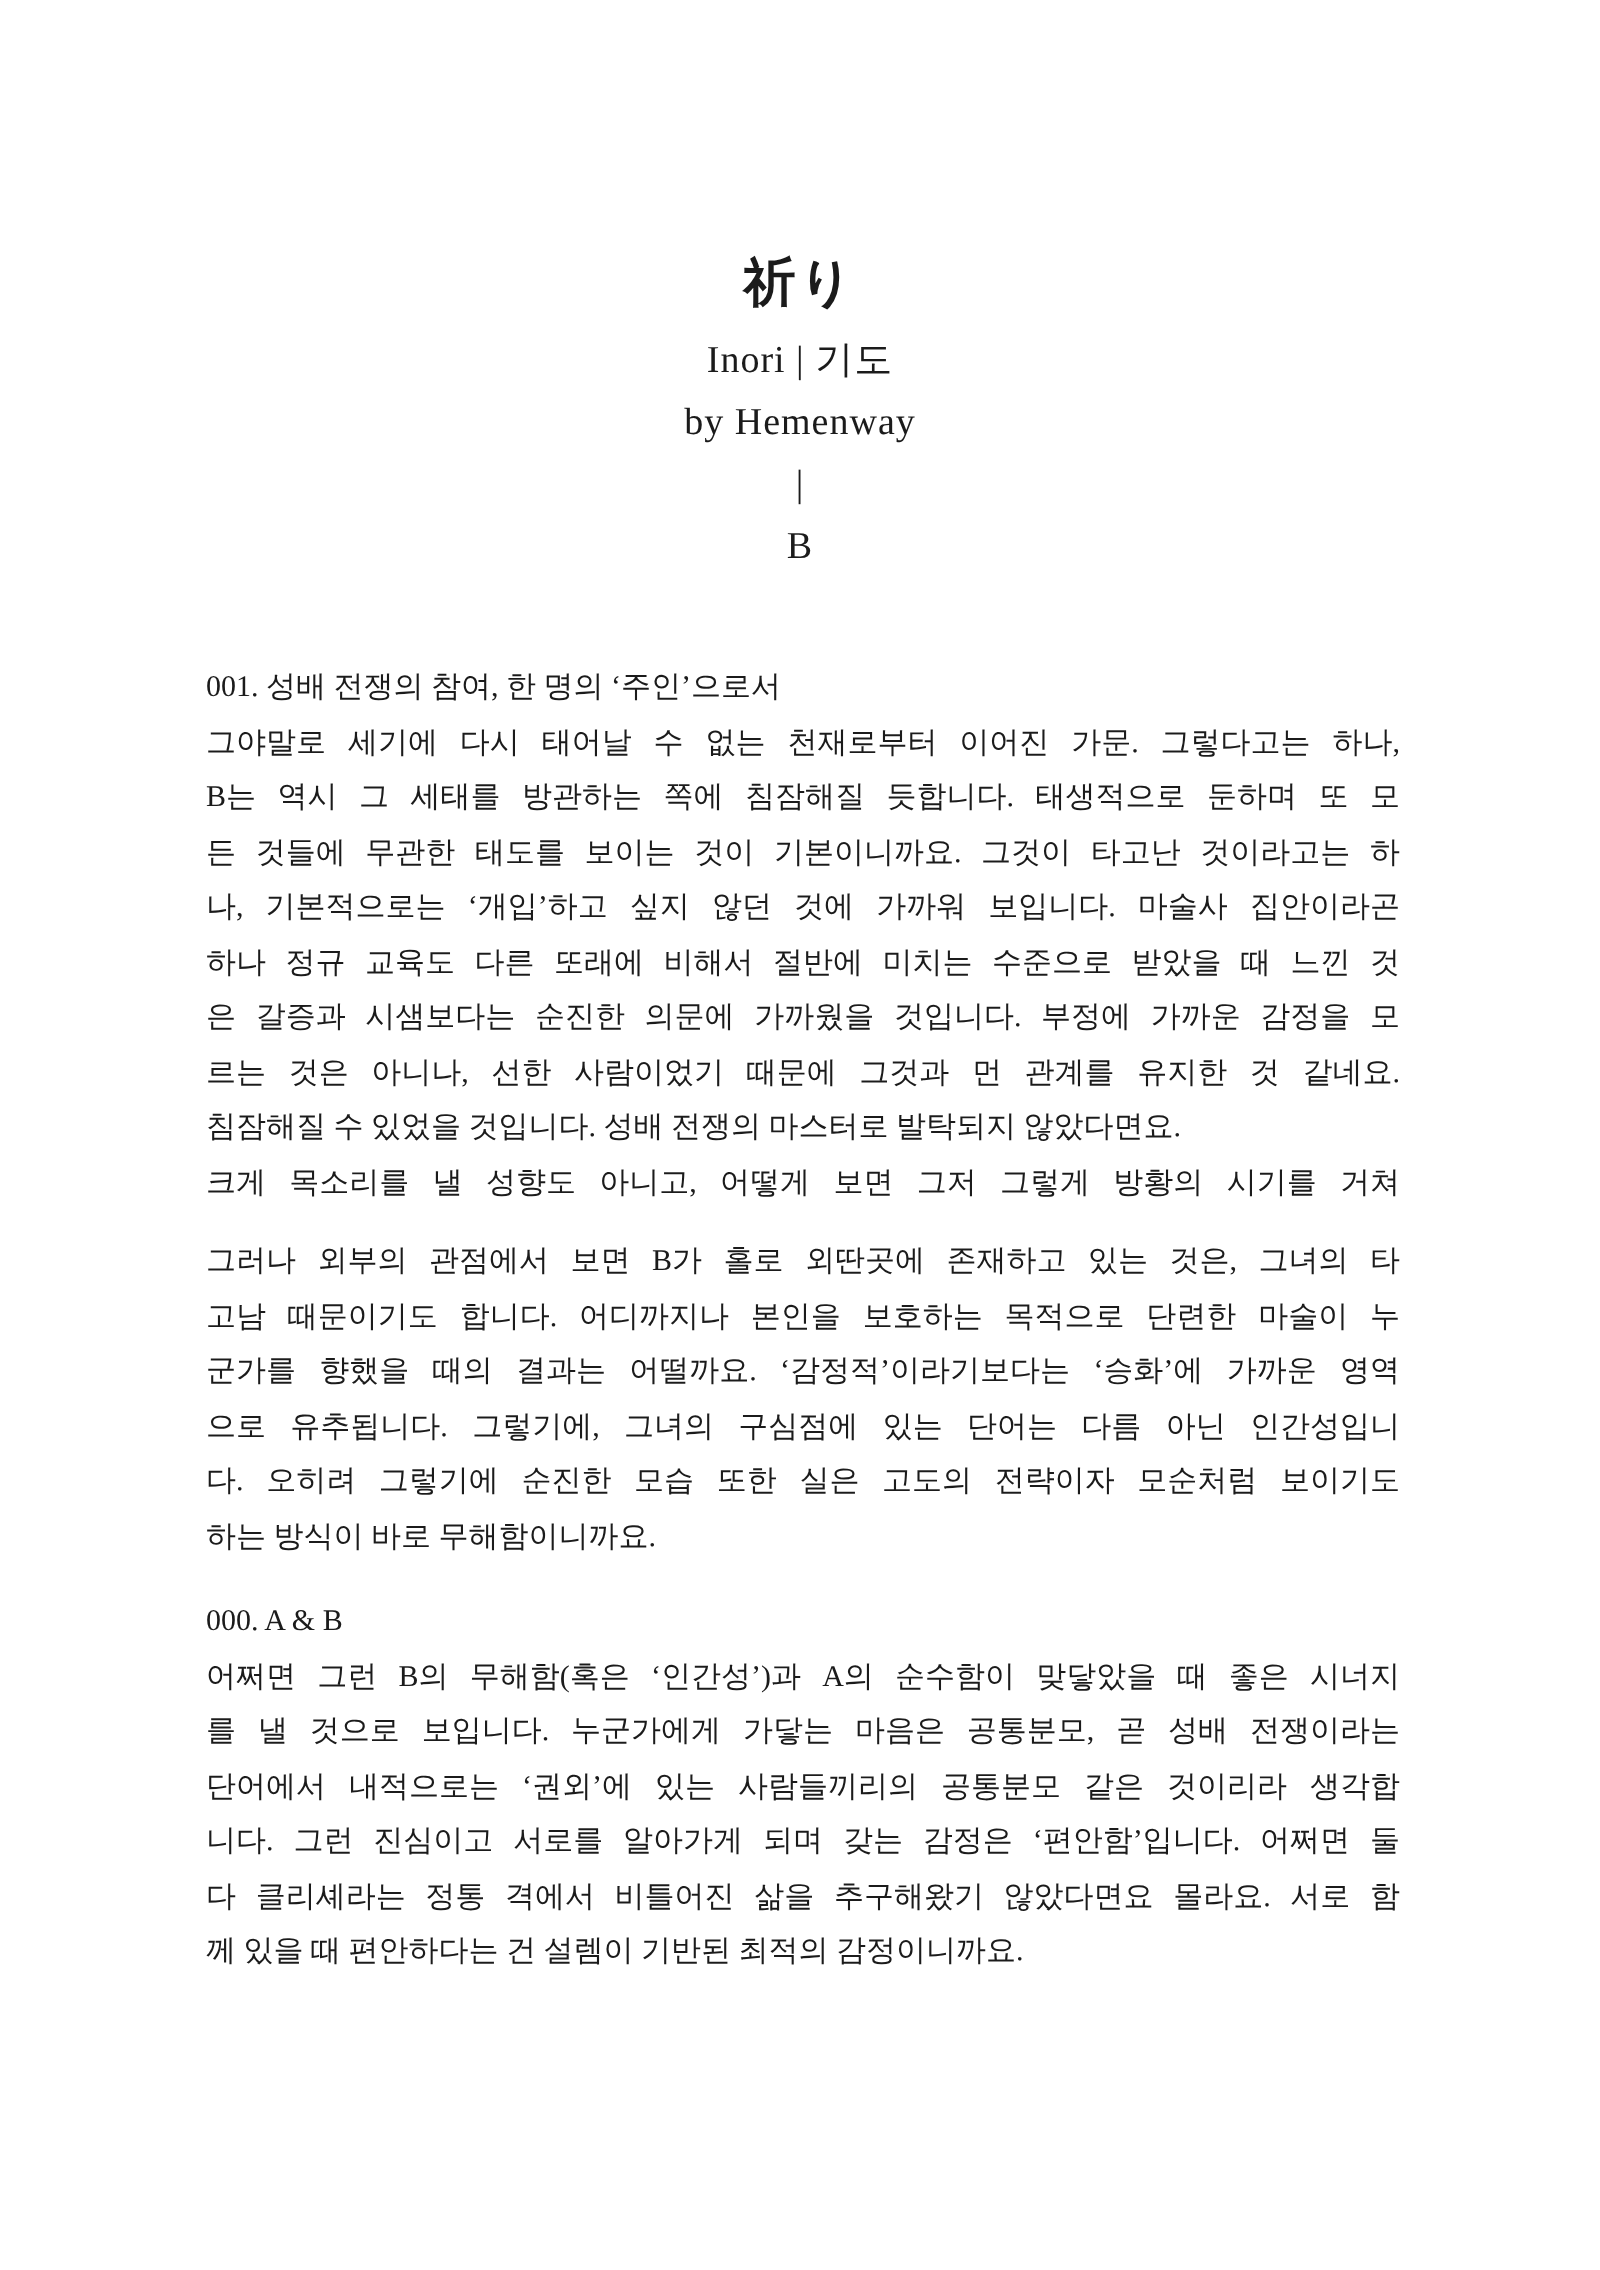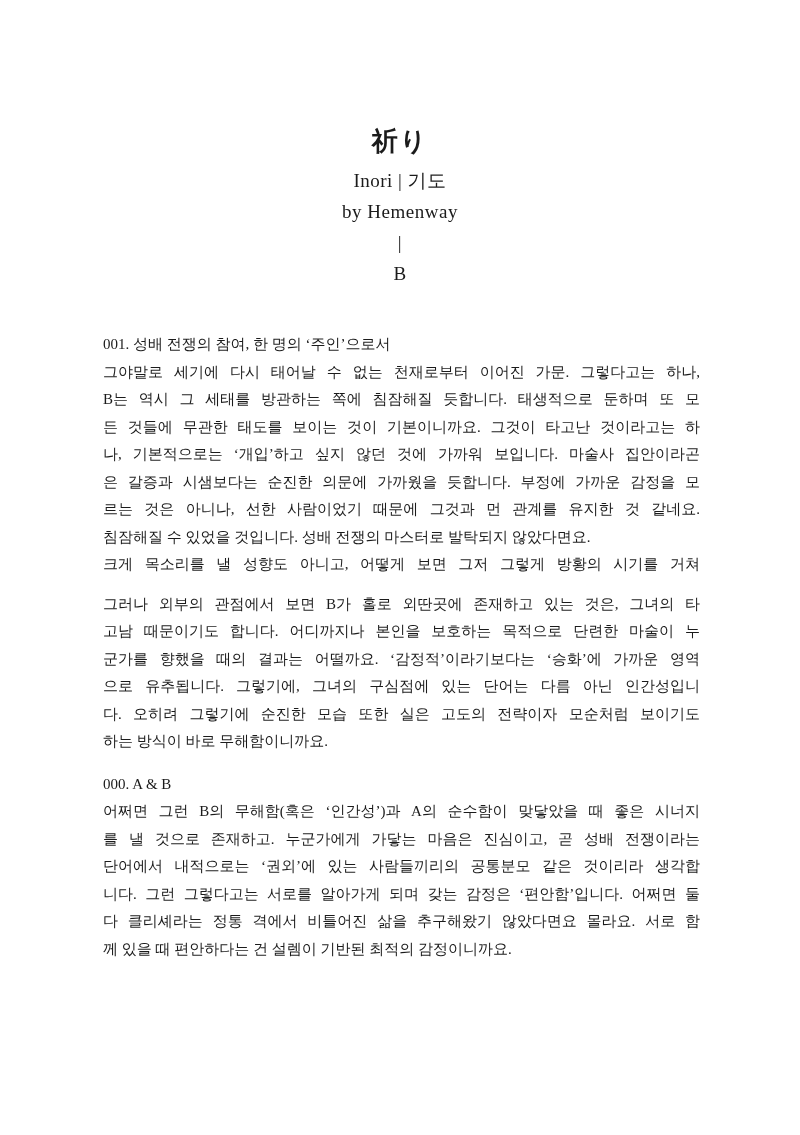--- a/index.html
+++ b/index.html
@@ -64,41 +64,42 @@
 
   <div class="body-text">
 
     <div class="block-heading">001. 성배 전쟁의 참여, 한 명의 ‘주인’으로서</div>
 
     <div class="para">
       <div class="line">그야말로 세기에 다시 태어날 수 없는 천재로부터 이어진 가문. 그렇다고는 하나,</div>
       <div class="line">B는 역시 그 세태를 방관하는 쪽에 침잠해질 듯합니다. 태생적으로 둔하며 또 모</div>
       <div class="line">든 것들에 무관한 태도를 보이는 것이 기본이니까요. 그것이 타고난 것이라고는 하</div>
       <div class="line">나, 기본적으로는 ‘개입’하고 싶지 않던 것에 가까워 보입니다. 마술사 집안이라곤</div>
-      <div class="line">은 갈증과 시샘보다는 순진한 의문에 가까웠을 듯합니다. 부정에 가까운 감정을 모</div>
+      <div class="line">하나 정규 교육도 다른 또래에 비해서 절반에 미치는 수준으로 받았을 때 느낀 것</div>
+      <div class="line">은 갈증과 시샘보다는 순진한 의문에 가까웠을 것입니다. 부정에 가까운 감정을 모</div>
       <div class="line">르는 것은 아니나, 선한 사람이었기 때문에 그것과 먼 관계를 유지한 것 같네요.</div>
       <div class="line last">침잠해질 수 있었을 것입니다. 성배 전쟁의 마스터로 발탁되지 않았다면요.</div>
       <div class="line">크게 목소리를 낼 성향도 아니고, 어떻게 보면 그저 그렇게 방황의 시기를 거쳐</div>
     </div>
 
     <div class="para">
       <div class="line">그러나 외부의 관점에서 보면 B가 홀로 외딴곳에 존재하고 있는 것은, 그녀의 타</div>
       <div class="line">고남 때문이기도 합니다. 어디까지나 본인을 보호하는 목적으로 단련한 마술이 누</div>
       <div class="line">군가를 향했을 때의 결과는 어떨까요. ‘감정적’이라기보다는 ‘승화’에 가까운 영역</div>
       <div class="line">으로 유추됩니다. 그렇기에, 그녀의 구심점에 있는 단어는 다름 아닌 인간성입니</div>
       <div class="line">다. 오히려 그렇기에 순진한 모습 또한 실은 고도의 전략이자 모순처럼 보이기도</div>
       <div class="line last">하는 방식이 바로 무해함이니까요.</div>
     </div>
 
     <div class="block-heading gap-above">000. A &amp; B</div>
 
     <div class="para">
       <div class="line">어쩌면 그런 B의 무해함(혹은 ‘인간성’)과 A의 순수함이 맞닿았을 때 좋은 시너지</div>
-      <div class="line">를 낼 것으로 존재하고. 누군가에게 가닿는 마음은 진심이고, 곧 성배 전쟁이라는</div>
+      <div class="line">를 낼 것으로 보입니다. 누군가에게 가닿는 마음은 공통분모, 곧 성배 전쟁이라는</div>
       <div class="line">단어에서 내적으로는 ‘권외’에 있는 사람들끼리의 공통분모 같은 것이리라 생각합</div>
-      <div class="line">니다. 그런 그렇다고는 서로를 알아가게 되며 갖는 감정은 ‘편안함’입니다. 어쩌면 둘</div>
+      <div class="line">니다. 그런 진심이고 서로를 알아가게 되며 갖는 감정은 ‘편안함’입니다. 어쩌면 둘</div>
       <div class="line">다 클리셰라는 정통 격에서 비틀어진 삶을 추구해왔기 않았다면요 몰라요. 서로 함</div>
       <div class="line last">께 있을 때 편안하다는 건 설렘이 기반된 최적의 감정이니까요.</div>
     </div>
 
   </div>
 
 </div>
 
 </body></html>

